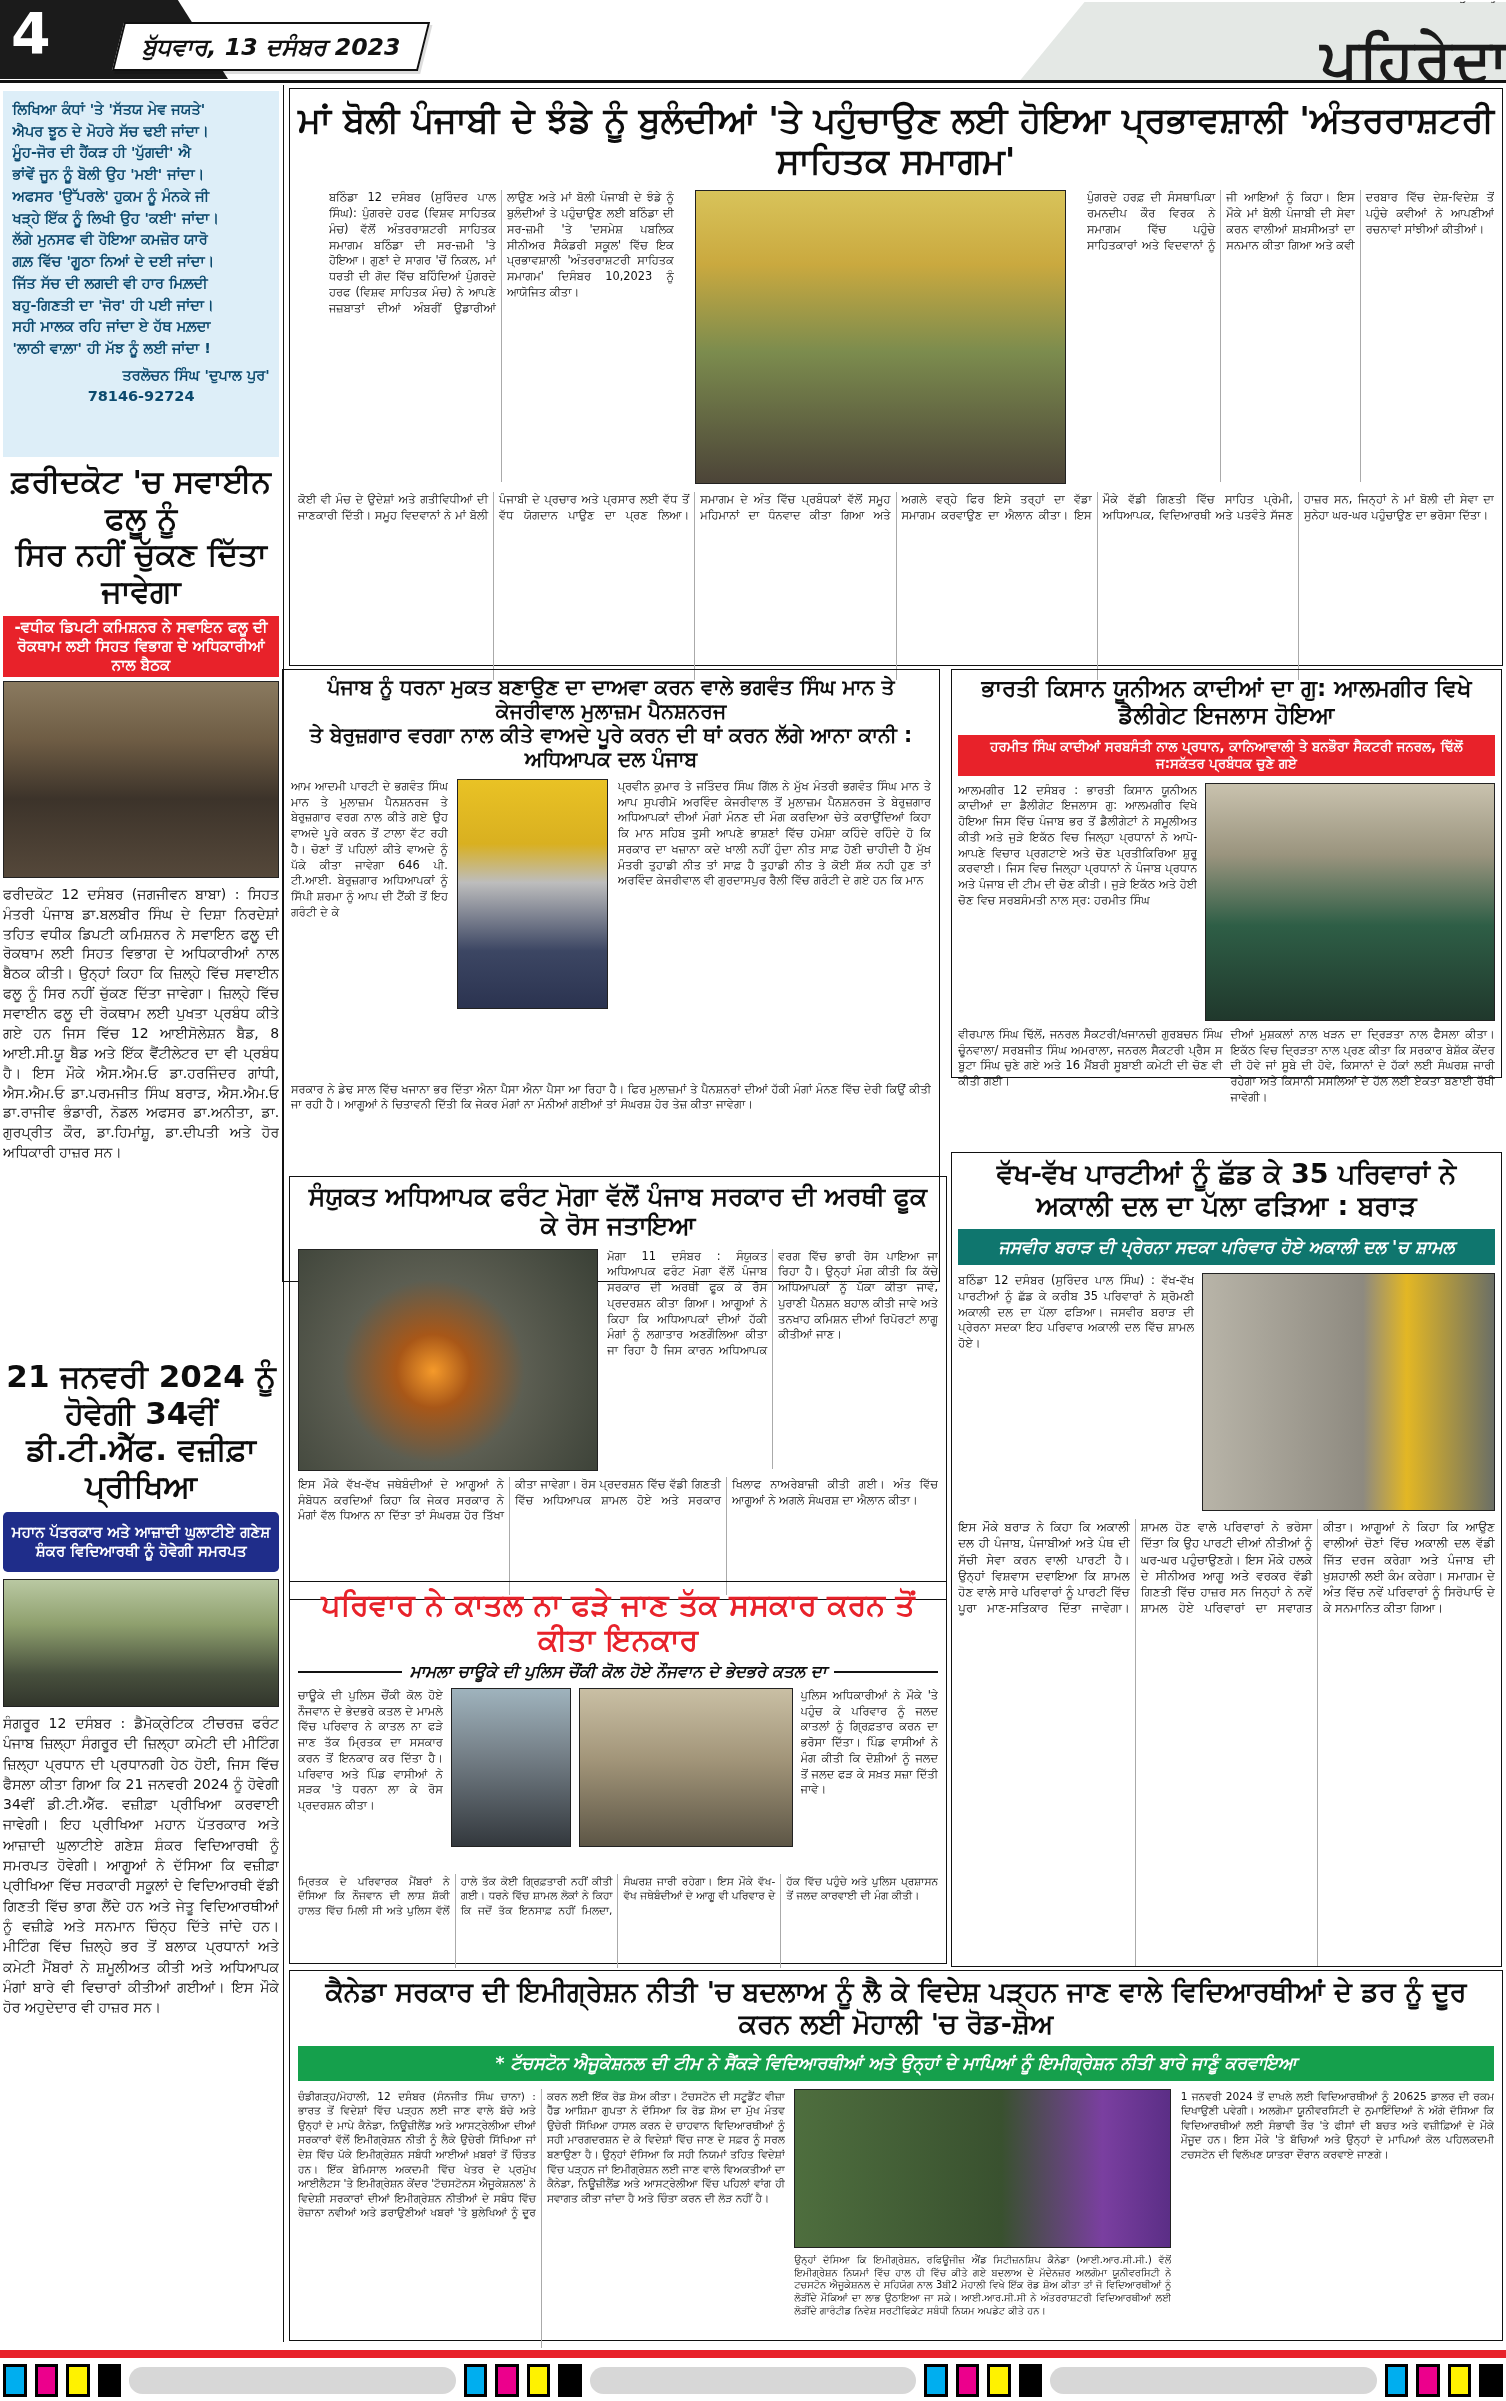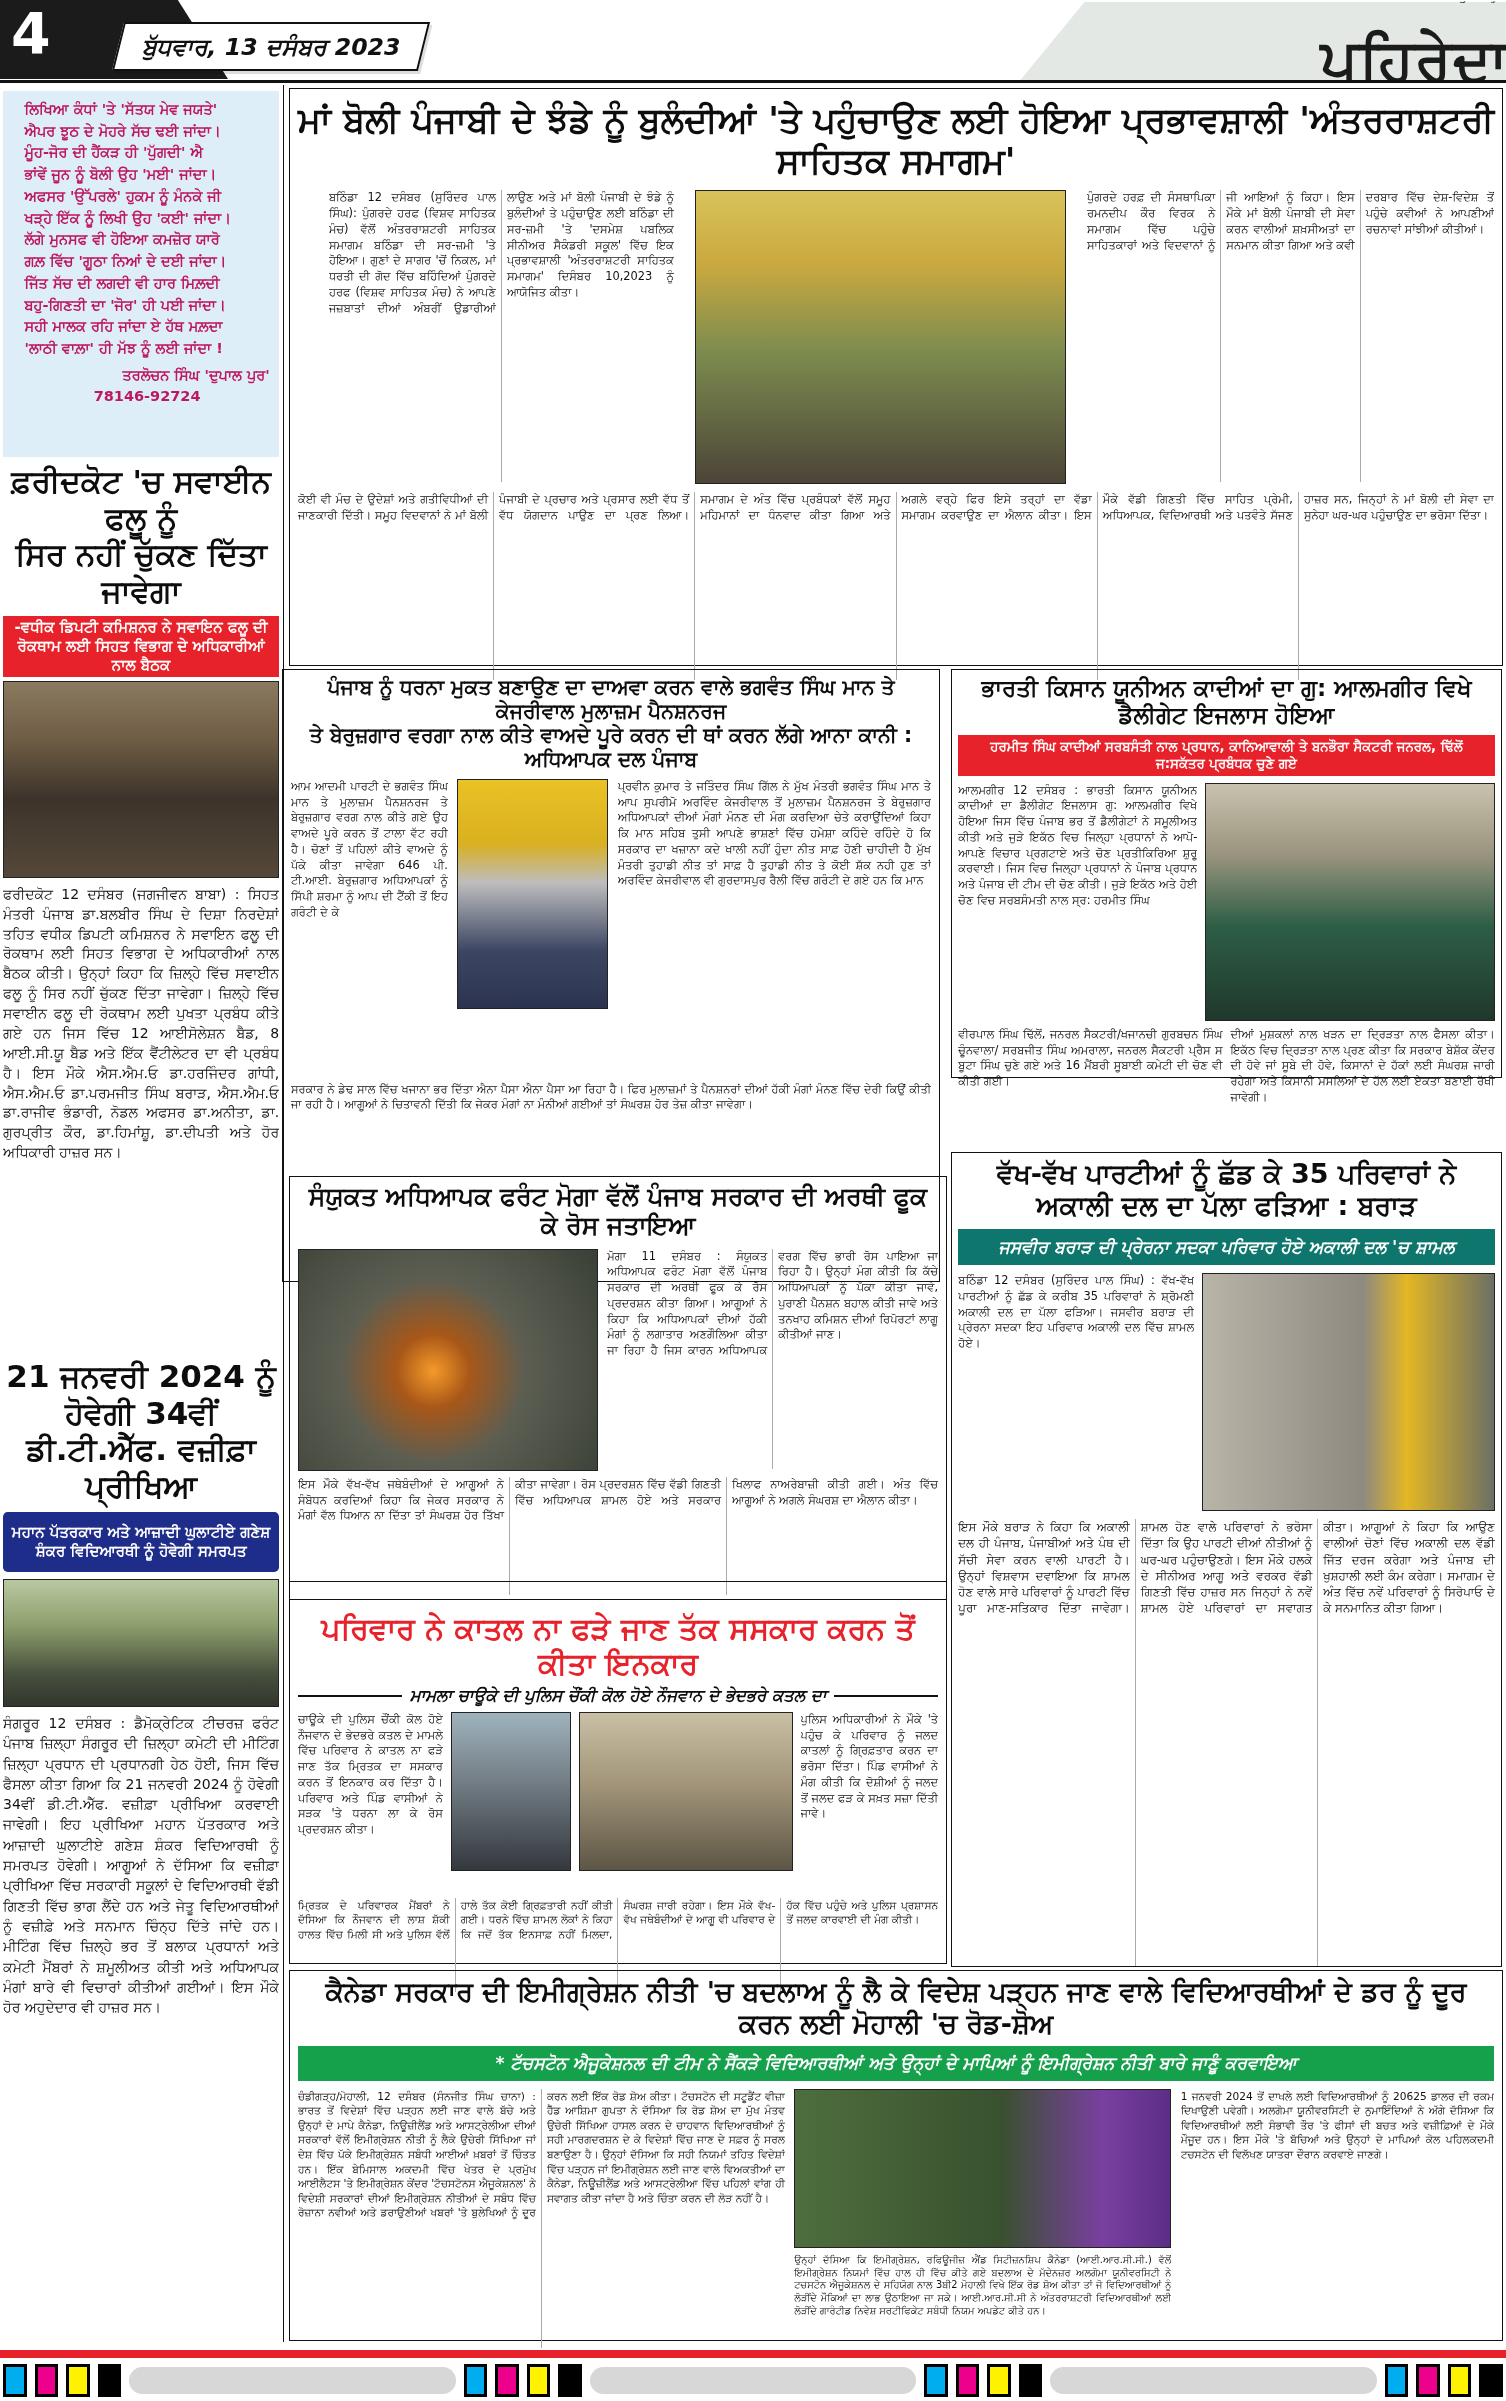--- a/index.html
+++ b/index.html
@@ -66,21 +66,21 @@
   </div>
   <div class="abs mast-wrap" style="left:1020px;top:1.6px;width:541px;height:79px;gap:27px;">
     <div class="tagline">A Leading Punjabi Daily</div>
     <div class="mast">ਪਹਿਰੇਦਾਰ</div>
   </div>
   <div class="abs hdr-rule" style="left:0;top:79px;width:1506px;height:3.9px;"></div>
 
   <div class="abs vrule" style="left:283px;top:85px;width:1.6px;height:2257px;"></div>
 
   <div class="abs" style="left:3.1px;top:91px;width:276px;height:366px;background:#ddeef8;padding:7.9px 9.4px;">
-    <div style="font-size:14.5px;line-height:1.5;font-weight:bold;color:#be185d;margin-left:12px;">
+    <div style="font-size:14.5px;line-height:1.5;font-weight:bold;color:#0c4a6e;">
       <div>ਲਿਖਿਆ ਕੰਧਾਂ 'ਤੇ 'ਸੱਤਯ ਮੇਵ ਜਯਤੇ'</div>
       <div>ਐਪਰ ਝੂਠ ਦੇ ਮੋਹਰੇ ਸੱਚ ਢਈ ਜਾਂਦਾ।</div>
       <div>ਮੂੰਹ-ਜੋਰ ਦੀ ਹੈਂਕੜ ਹੀ 'ਪੁੱਗਦੀ' ਐ</div>
       <div>ਭਾਂਵੇਂ ਜੂਨ ਨੂੰ ਬੋਲੀ ਉਹ 'ਮਈ' ਜਾਂਦਾ।</div>
       <div>ਅਫਸਰ 'ਉੱਪਰਲੇ' ਹੁਕਮ ਨੂੰ ਮੰਨਕੇ ਜੀ</div>
       <div>ਖੜ੍ਹੇ ਇੱਕ ਨੂੰ ਲਿਖੀ ਉਹ 'ਕਈ' ਜਾਂਦਾ।</div>
       <div>ਲੱਗੇ ਮੁਨਸਫ ਵੀ ਹੋਇਆ ਕਮਜ਼ੋਰ ਯਾਰੋ</div>
       <div>ਗਲ਼ ਵਿੱਚ 'ਗੂਠਾ ਨਿਆਂ ਦੇ ਦਈ ਜਾਂਦਾ।</div>
       <div>ਜਿੱਤ ਸੱਚ ਦੀ ਲਗਦੀ ਵੀ ਹਾਰ ਮਿਲ਼ਦੀ</div>
       <div>ਬਹੁ-ਗਿਣਤੀ ਦਾ 'ਜੋਰ' ਹੀ ਪਈ ਜਾਂਦਾ।</div>
@@ -154,21 +154,21 @@
     <div class="headline" style="font-size:27px;">ਵੱਖ-ਵੱਖ ਪਾਰਟੀਆਂ ਨੂੰ ਛੱਡ ਕੇ 35 ਪਰਿਵਾਰਾਂ ਨੇ ਅਕਾਲੀ ਦਲ ਦਾ ਪੱਲਾ ਫੜਿਆ : ਬਰਾੜ</div>
     <div class="blue-bar" style="margin-top:7.9px;height:36px;font-size:17.3px;">ਜਸਵੀਰ ਬਰਾੜ ਦੀ ਪ੍ਰੇਰਨਾ ਸਦਕਾ ਪਰਿਵਾਰ ਹੋਏ ਅਕਾਲੀ ਦਲ 'ਚ ਸ਼ਾਮਲ</div>
     <div style="display:flex;gap:7.9px;margin-top:7.9px;">
       <div class="body-txt" style="width:236px;height:236px;">ਬਠਿੰਡਾ 12 ਦਸੰਬਰ (ਸੁਰਿੰਦਰ ਪਾਲ ਸਿੰਘ) : ਵੱਖ-ਵੱਖ ਪਾਰਟੀਆਂ ਨੂੰ ਛੱਡ ਕੇ ਕਰੀਬ 35 ਪਰਿਵਾਰਾਂ ਨੇ ਸ਼੍ਰੋਮਣੀ ਅਕਾਲੀ ਦਲ ਦਾ ਪੱਲਾ ਫੜਿਆ। ਜਸਵੀਰ ਬਰਾੜ ਦੀ ਪ੍ਰੇਰਨਾ ਸਦਕਾ ਇਹ ਪਰਿਵਾਰ ਅਕਾਲੀ ਦਲ ਵਿੱਚ ਸ਼ਾਮਲ ਹੋਏ।</div>
       <div class="photo ph-akali" style="flex:1;height:236px;"></div>
     </div>
     <div class="body-txt cols3" style="margin-top:7.9px;height:447px;font-size:11.8px;">ਇਸ ਮੌਕੇ ਬਰਾੜ ਨੇ ਕਿਹਾ ਕਿ ਅਕਾਲੀ ਦਲ ਹੀ ਪੰਜਾਬ, ਪੰਜਾਬੀਆਂ ਅਤੇ ਪੰਥ ਦੀ ਸੱਚੀ ਸੇਵਾ ਕਰਨ ਵਾਲੀ ਪਾਰਟੀ ਹੈ। ਉਨ੍ਹਾਂ ਵਿਸ਼ਵਾਸ ਦਵਾਇਆ ਕਿ ਸ਼ਾਮਲ ਹੋਣ ਵਾਲੇ ਸਾਰੇ ਪਰਿਵਾਰਾਂ ਨੂੰ ਪਾਰਟੀ ਵਿੱਚ ਪੂਰਾ ਮਾਣ-ਸਤਿਕਾਰ ਦਿੱਤਾ ਜਾਵੇਗਾ। ਸ਼ਾਮਲ ਹੋਣ ਵਾਲੇ ਪਰਿਵਾਰਾਂ ਨੇ ਭਰੋਸਾ ਦਿੱਤਾ ਕਿ ਉਹ ਪਾਰਟੀ ਦੀਆਂ ਨੀਤੀਆਂ ਨੂੰ ਘਰ-ਘਰ ਪਹੁੰਚਾਉਣਗੇ। ਇਸ ਮੌਕੇ ਹਲਕੇ ਦੇ ਸੀਨੀਅਰ ਆਗੂ ਅਤੇ ਵਰਕਰ ਵੱਡੀ ਗਿਣਤੀ ਵਿੱਚ ਹਾਜ਼ਰ ਸਨ ਜਿਨ੍ਹਾਂ ਨੇ ਨਵੇਂ ਸ਼ਾਮਲ ਹੋਏ ਪਰਿਵਾਰਾਂ ਦਾ ਸਵਾਗਤ ਕੀਤਾ। ਆਗੂਆਂ ਨੇ ਕਿਹਾ ਕਿ ਆਉਣ ਵਾਲੀਆਂ ਚੋਣਾਂ ਵਿੱਚ ਅਕਾਲੀ ਦਲ ਵੱਡੀ ਜਿੱਤ ਦਰਜ ਕਰੇਗਾ ਅਤੇ ਪੰਜਾਬ ਦੀ ਖੁਸ਼ਹਾਲੀ ਲਈ ਕੰਮ ਕਰੇਗਾ। ਸਮਾਗਮ ਦੇ ਅੰਤ ਵਿੱਚ ਨਵੇਂ ਪਰਿਵਾਰਾਂ ਨੂੰ ਸਿਰੋਪਾਓ ਦੇ ਕੇ ਸਨਮਾਨਿਤ ਕੀਤਾ ਗਿਆ।</div>
   </div>
 
   <div class="abs box" style="left:289px;top:1581px;width:658px;height:383px;padding:4.7px 7.9px;">
-    <div class="headline" style="font-size:30px;color:#e8222a;margin-top:24px;">ਪਰਿਵਾਰ ਨੇ ਕਾਤਲ ਨਾ ਫੜੇ ਜਾਣ ਤੱਕ ਸਸਕਾਰ ਕਰਨ ਤੋਂ ਕੀਤਾ ਇਨਕਾਰ</div>
+    <div class="headline" style="font-size:30px;color:#e8222a;">ਪਰਿਵਾਰ ਨੇ ਕਾਤਲ ਨਾ ਫੜੇ ਜਾਣ ਤੱਕ ਸਸਕਾਰ ਕਰਨ ਤੋਂ ਕੀਤਾ ਇਨਕਾਰ</div>
     <div style="display:flex;align-items:center;gap:7.9px;margin-top:4.7px;">
       <div style="flex:1;border-top:2.4px solid #111;"></div>
       <div class="headline" style="font-size:16.5px;font-style:italic;">ਮਾਮਲਾ ਚਾਊਕੇ ਦੀ ਪੁਲਿਸ ਚੌਂਕੀ ਕੋਲ ਹੋਏ ਨੌਜਵਾਨ ਦੇ ਭੇਦਭਰੇ ਕਤਲ ਦਾ</div>
       <div style="flex:1;border-top:2.4px solid #111;"></div>
     </div>
     <div style="display:flex;gap:7.9px;margin-top:6.3px;">
       <div class="body-txt" style="width:145px;height:181px;">ਚਾਊਕੇ ਦੀ ਪੁਲਿਸ ਚੌਂਕੀ ਕੋਲ ਹੋਏ ਨੌਜਵਾਨ ਦੇ ਭੇਦਭਰੇ ਕਤਲ ਦੇ ਮਾਮਲੇ ਵਿੱਚ ਪਰਿਵਾਰ ਨੇ ਕਾਤਲ ਨਾ ਫੜੇ ਜਾਣ ਤੱਕ ਮ੍ਰਿਤਕ ਦਾ ਸਸਕਾਰ ਕਰਨ ਤੋਂ ਇਨਕਾਰ ਕਰ ਦਿੱਤਾ ਹੈ। ਪਰਿਵਾਰ ਅਤੇ ਪਿੰਡ ਵਾਸੀਆਂ ਨੇ ਸੜਕ 'ਤੇ ਧਰਨਾ ਲਾ ਕੇ ਰੋਸ ਪ੍ਰਦਰਸ਼ਨ ਕੀਤਾ।</div>
       <div class="photo ph-victim" style="width:118px;height:157px;"></div>
       <div class="photo ph-crowd" style="width:212px;height:157px;"></div>
       <div class="body-txt" style="flex:1;height:181px;">ਪੁਲਿਸ ਅਧਿਕਾਰੀਆਂ ਨੇ ਮੌਕੇ 'ਤੇ ਪਹੁੰਚ ਕੇ ਪਰਿਵਾਰ ਨੂੰ ਜਲਦ ਕਾਤਲਾਂ ਨੂੰ ਗ੍ਰਿਫ਼ਤਾਰ ਕਰਨ ਦਾ ਭਰੋਸਾ ਦਿੱਤਾ। ਪਿੰਡ ਵਾਸੀਆਂ ਨੇ ਮੰਗ ਕੀਤੀ ਕਿ ਦੋਸ਼ੀਆਂ ਨੂੰ ਜਲਦ ਤੋਂ ਜਲਦ ਫੜ ਕੇ ਸਖ਼ਤ ਸਜ਼ਾ ਦਿੱਤੀ ਜਾਵੇ।</div>

